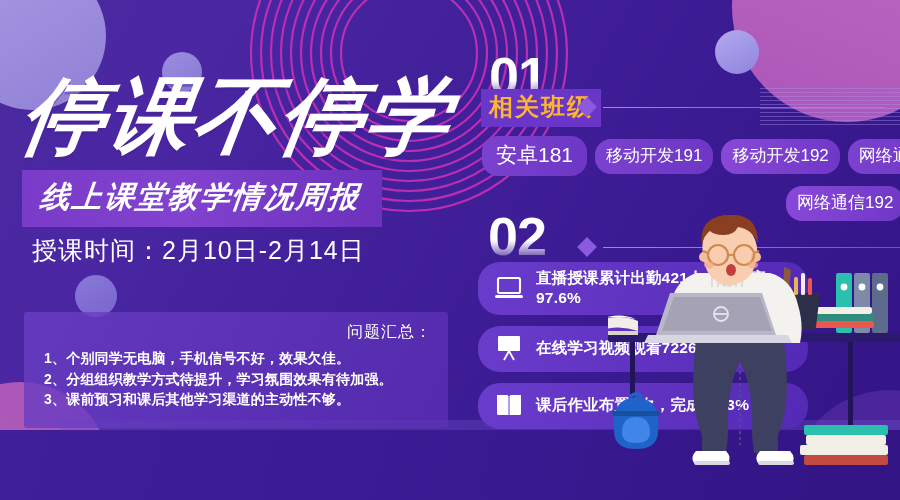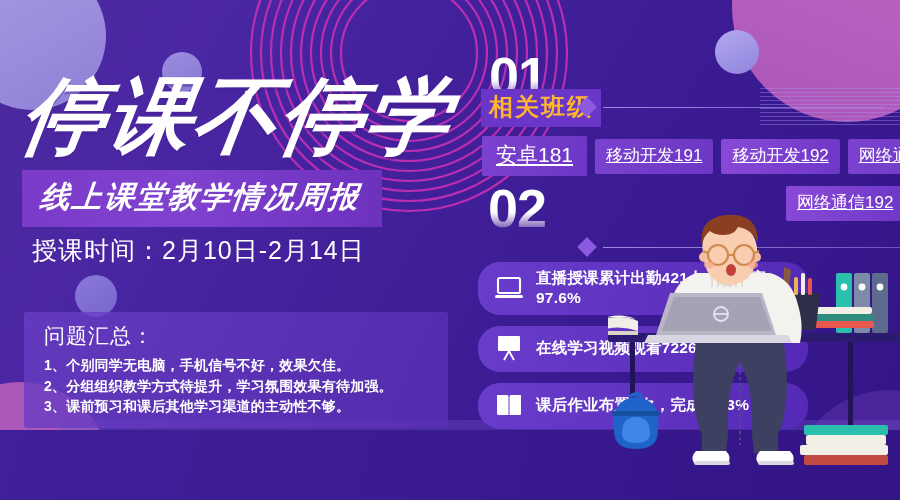--- a/index.html
+++ b/index.html
@@ -107,34 +107,34 @@
   }
 
   .issues-box {
     position:absolute; left:24px; top:312px;
     width:424px; height:116px;
     background:linear-gradient(115deg,rgba(106,62,196,.78) 0%,rgba(92,48,182,.74) 100%);
     border-radius:3px;
     padding:10px 16px 8px 20px;
   }
   .issues-title {
-    font-size:21px; color:#ffffff; letter-spacing:1px;
-    margin-bottom:5px; white-space:nowrap;
+    font-size:16px; color:#ffffff; letter-spacing:1px;
+    margin-bottom:5px; white-space:nowrap;text-align:right;
   }
   .issue-line {
     font-size:14px; font-weight:bold; color:#ffffff;
     line-height:1.47; letter-spacing:.2px; white-space:nowrap;
   }
 
   
   .right { position:absolute; left:470px; top:0; width:430px; height:500px; }
 
   .sec { position:absolute; }
   .sec-01 { left:11px; top:52px; }
-  .sec-02 { left:10px; top:184px; }
+  .sec-02 { left:10px; top:212px; }
 
   .sec-num {
     font-size:54px; font-weight:bold; line-height:.9;
     letter-spacing:-1px;
     background:linear-gradient(180deg,#ffffff 42%,#ffffff 58%,rgba(255,255,255,.10) 100%);
     -webkit-background-clip:text; background-clip:text;
     -webkit-text-fill-color:transparent; color:transparent;
     padding-left:8px;
   }
   .sec-tag {
@@ -159,25 +159,24 @@
   }
   .rule-line {
     height:1px; flex:1 1 auto; margin-left:9px;
     background:linear-gradient(90deg,rgba(175,155,245,.85) 0%,rgba(175,155,245,.45) 100%);
   }
 
   .tags-row { position:absolute; display:flex; gap:8px; align-items:center; }
   .tags-row-1 { left:12px; top:136px; }
   .tags-row-2 { left:316px; top:186px; }
   .tag {
-    border-radius:2px;
+    border-radius:16px;
     padding:5px 11px 7px 11px;
     font-size:17px; color:#ffffff; white-space:nowrap;
     background:linear-gradient(100deg,#7b42cf 0%,#6d36c4 100%);
-    text-decoration:underline;
   }
   .tag.alt { background:linear-gradient(100deg,#8949d8 0%,#6f37c6 100%);text-align:center; }
   .tag.big { font-size:21px; padding:5px 14px 7px 14px; }
 
   .stats { position:absolute; left:8px; top:262px; width:330px; }
   .stat {
     display:flex; align-items:center; gap:12px;
     background:linear-gradient(100deg,#6a3ccb 0%,#5c2fbd 70%,#5329b6 100%);
     border-radius:22px;
     padding:8px 16px 9px 16px;

